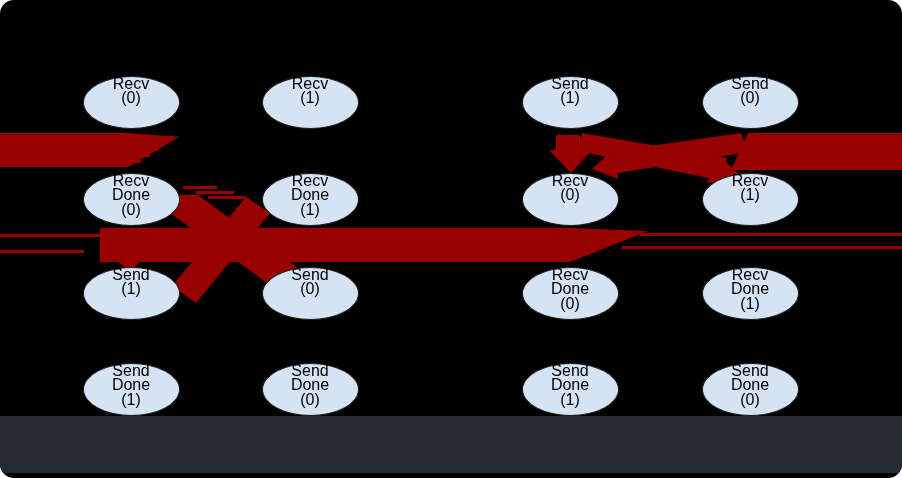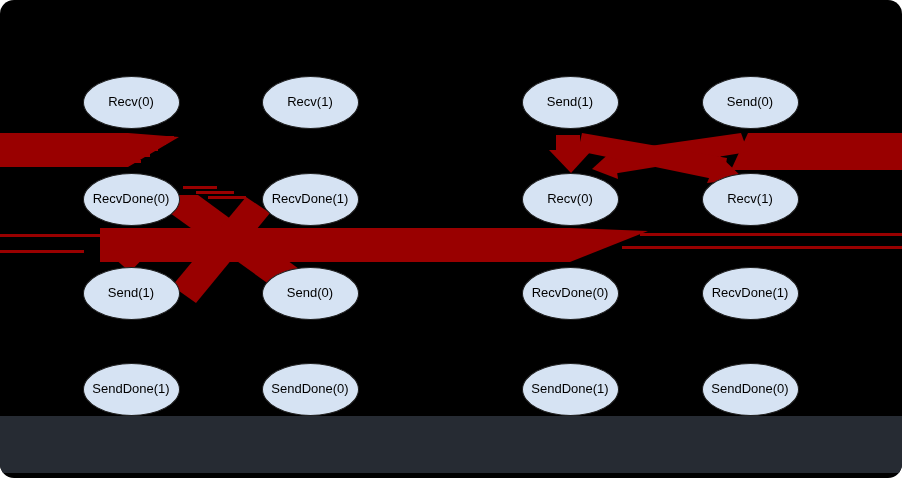--- a/index.html
+++ b/index.html
@@ -9,23 +9,23 @@
     border-radius:14px;
     overflow:hidden;
   }
   .arrows-svg{position:absolute;left:0;top:0;}
   .nodes-layer{position:absolute;left:0;top:0;width:100%;height:100%;}
   .node{
     position:absolute;
     border-radius:50%;
     border:1.5px solid #1f1f1f;
     box-sizing:border-box;
-    display:flex;flex-direction:row;align-items:center;justify-content:center;
+    display:flex;flex-direction:column;align-items:center;justify-content:flex-start;
     font-family:"Liberation Sans", sans-serif;
-    font-size:13px;line-height:14.5px;
+    font-size:16px;line-height:14.5px;
     text-align:center;
   }
   .nl{white-space:nowrap;}
   .bottom-bar{
     position:absolute;left:0;top:416px;
     width:902px;height:57px;
   }
 </style>
 </head>
 <body>

